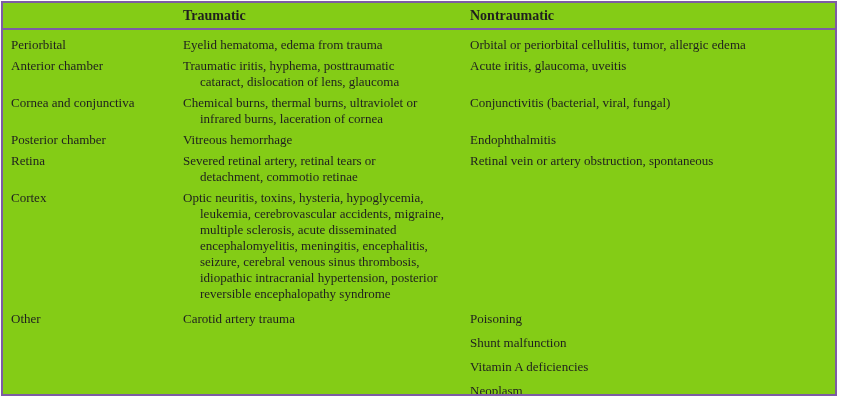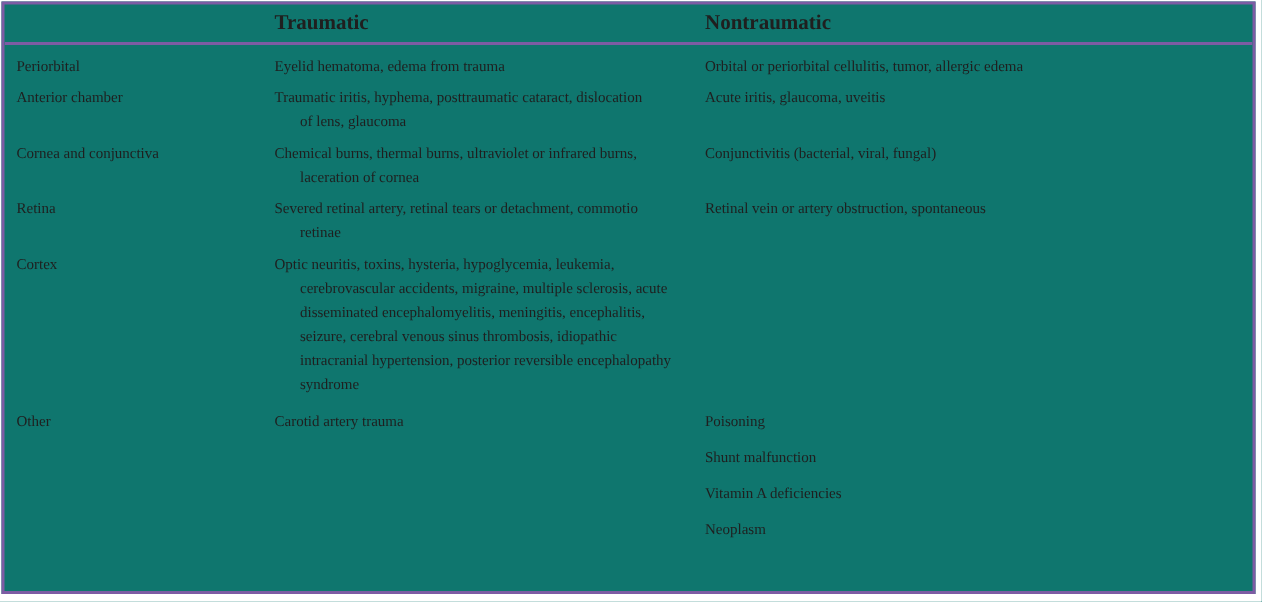--- a/index.html
+++ b/index.html
@@ -8,21 +8,21 @@
     background: #ffffff;
     font-family: "Liberation Serif", "DejaVu Serif", serif;
     color: #1f1f1f;
     overflow: hidden;
   }
   .frame {
     position: absolute;
     left: 1px; top: 1px;
     width: 836px; height: 395px;
     border: 2px solid #7d5ca4;
-    background: #0f766e;
+    background: #84cc16;
     overflow: hidden;
   }
   .header-row {
     display: grid;
     grid-template-columns: 172px 287px 1fr;
     height: 27px;
     border-bottom: 2px solid #7d5ca4;
     align-items: center;
   }
   .header-cell {
@@ -33,21 +33,21 @@
   }
   .tbody { padding-top: 7px; }
   .row {
     display: grid;
     grid-template-columns: 172px 287px 1fr;
     margin-bottom: 5px;
     align-items: start;
   }
   .row-cortex { margin-bottom: 9px; }
   .cell {
-    font-size: 10px;
+    font-size: 13px;
     line-height: 16px;
   }
   .cell-category { padding-left: 8px; }
   .cell-traumatic { padding-left: 8px; padding-right: 24px; }
   .cell-nontraumatic { padding-left: 8px; padding-right: 4px; }
   .hang {
     padding-left: 17px;
     text-indent: -17px;
   }
   .nt-item + .nt-item { margin-top: 8px; }
@@ -88,20 +88,29 @@
     <div class="row">
       <div class="cell cell-category">Cornea and conjunctiva</div>
       <div class="cell cell-traumatic">
           <div class="hang">Chemical burns, thermal burns, ultraviolet or infrared burns, laceration of cornea</div>
         </div>
       <div class="cell cell-nontraumatic">
           <div class="hang nt-item">Conjunctivitis (bacterial, viral, fungal)</div>
         </div>
     </div>
 
+    <div class="row">
+      <div class="cell cell-category">Posterior chamber</div>
+      <div class="cell cell-traumatic">
+          <div class="hang">Vitreous hemorrhage</div>
+        </div>
+      <div class="cell cell-nontraumatic">
+          <div class="hang nt-item">Endophthalmitis</div>
+        </div>
+    </div>
 
     <div class="row">
       <div class="cell cell-category">Retina</div>
       <div class="cell cell-traumatic">
           <div class="hang">Severed retinal artery, retinal tears or detachment, commotio retinae</div>
         </div>
       <div class="cell cell-nontraumatic">
           <div class="hang nt-item">Retinal vein or artery obstruction, spontaneous</div>
         </div>
     </div>

